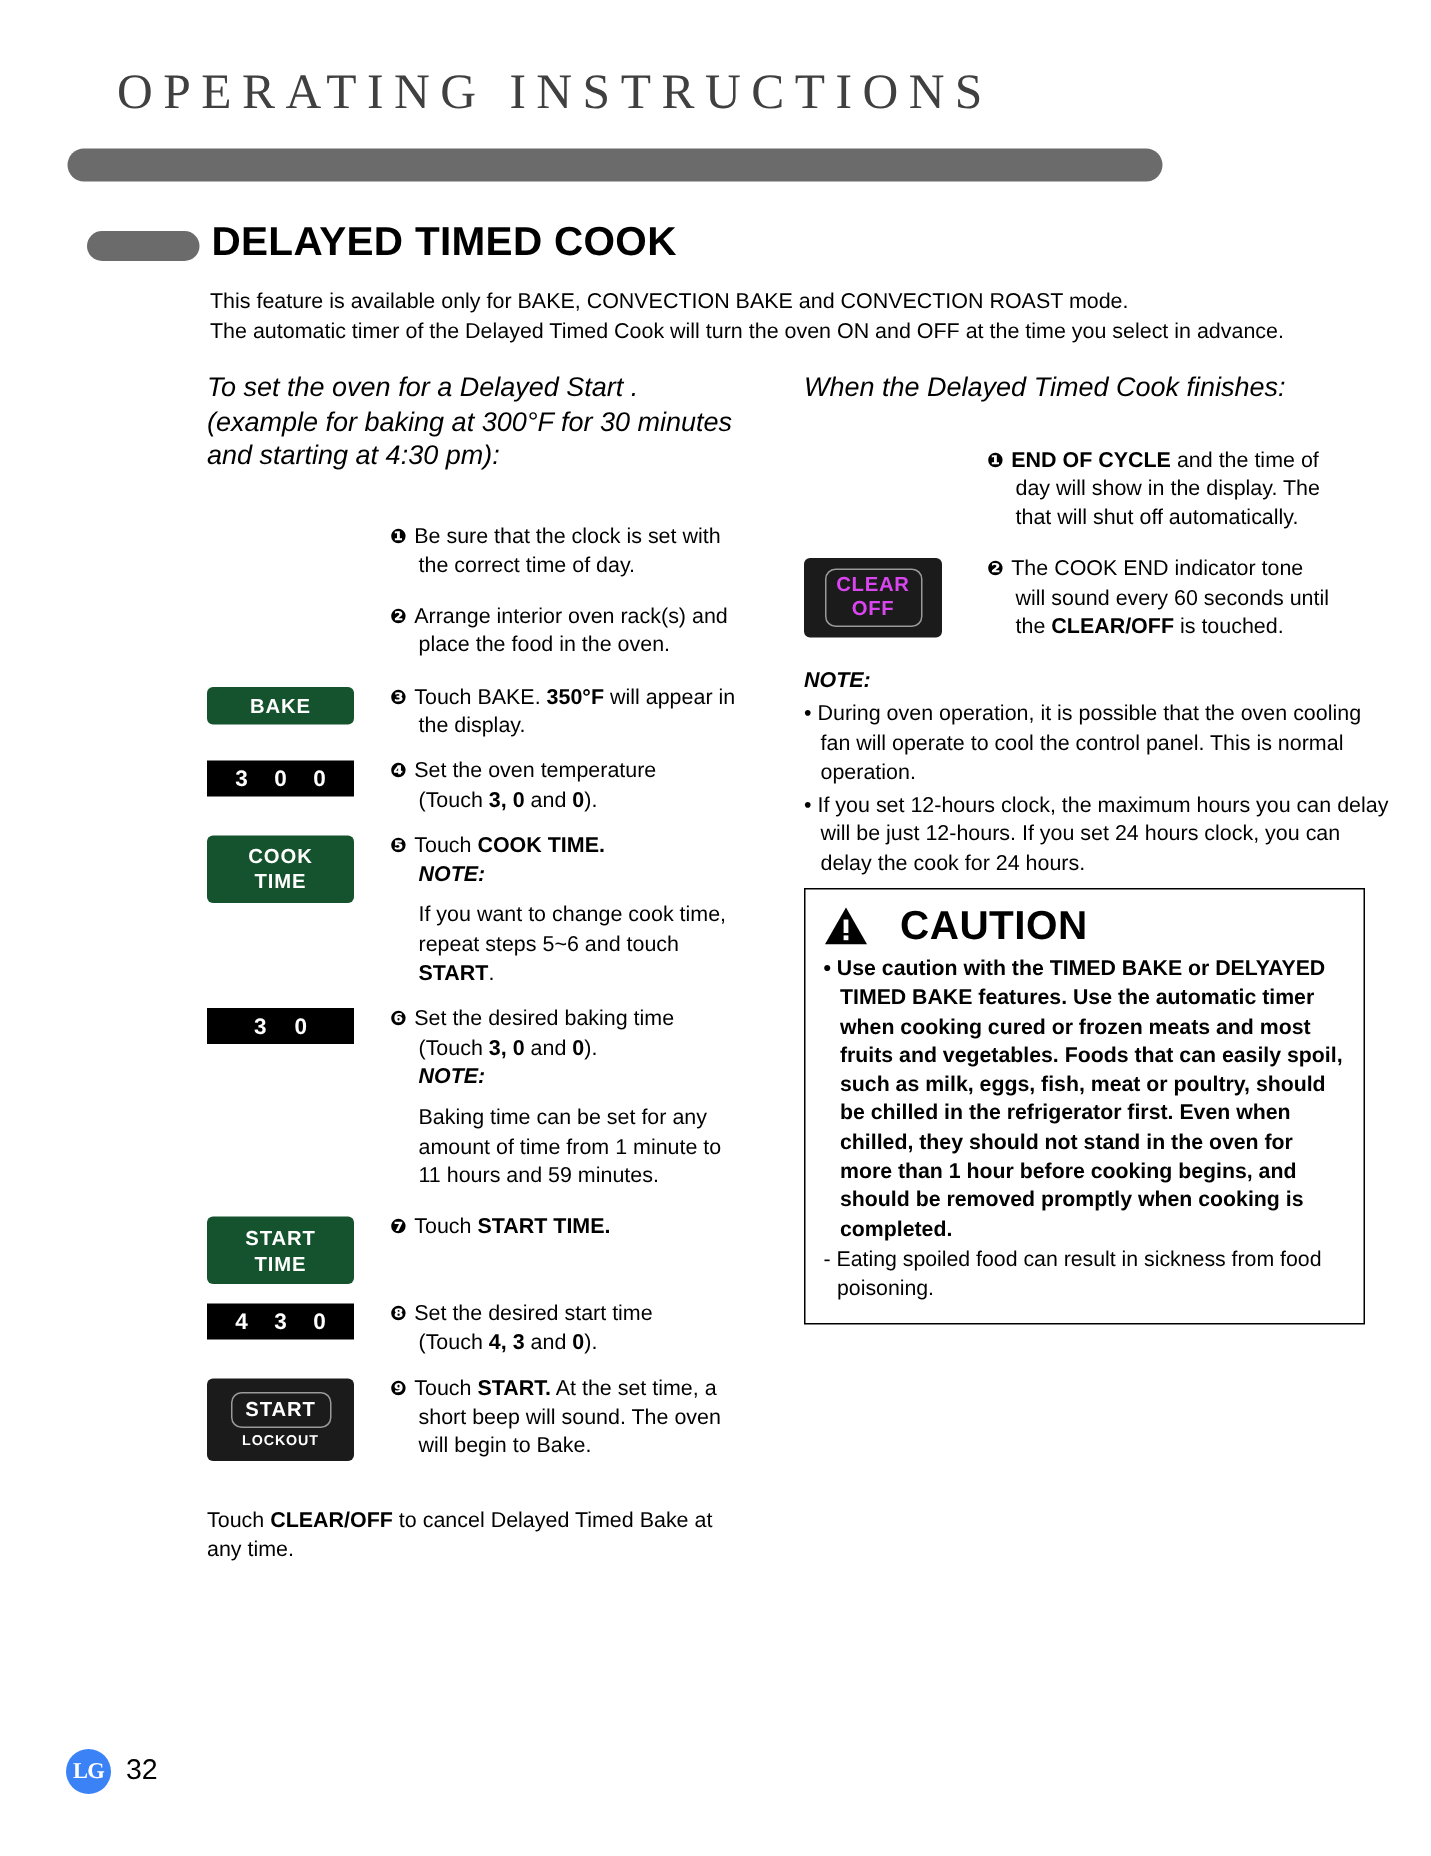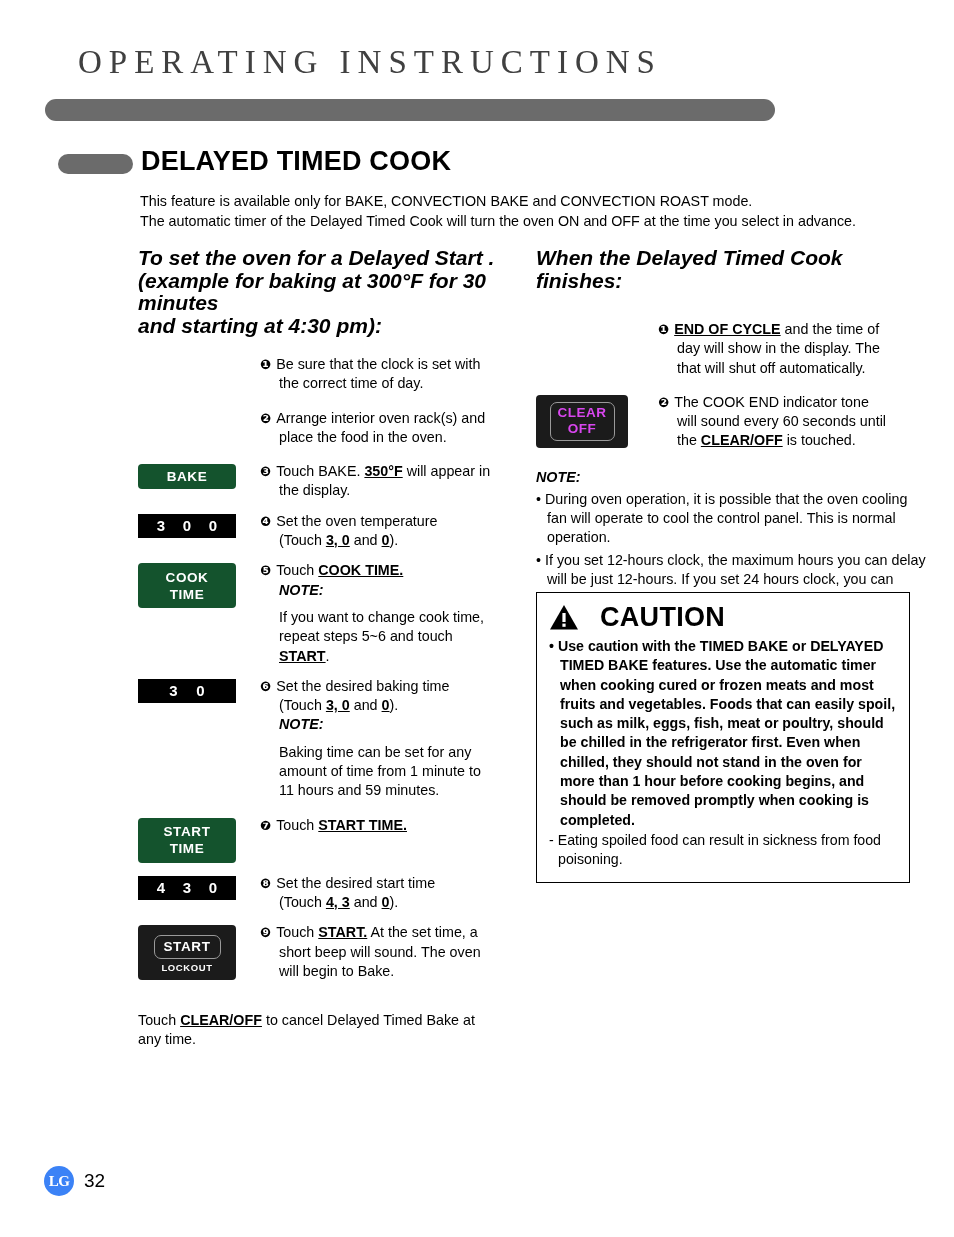--- a/index.html
+++ b/index.html
@@ -76,25 +76,25 @@
     width: 392px;
   }
   .col-right {
     position: absolute;
     left: 536px;
     top: 247px;
     width: 392px;
   }
 
   .col-heading {
-    font-size: 21px;
-    font-weight: bold;
+    font-size: 18px;
+    font-weight: normal;
     font-style: italic;
     line-height: 22.5px;
-    margin: 0 0 0 0;
+    margin: 0 0 16px 0;
   }
 
   
   .steps {
     position: relative;
   }
   .step-row {
     position: relative;
     display: flex;
     align-items: flex-start;
@@ -119,21 +119,21 @@
   .step-line.cont {
     text-indent: 0;
     padding-left: 19px;
   }
   .num {
     font-family: "DejaVu Sans", sans-serif;
     font-size: 13.2px;
     font-weight: bold;
     margin-right: 5px;
   }
-  .b { font-weight: bold; text-decoration: underline; }
+  .b { font-weight: bold; }
   .note-label {
     display: block;
     font-size: 14.3px;
     font-weight: bold;
     font-style: italic;
     line-height: 19.3px;
     padding-left: 19px;
   }
   .gap-s { height: 11px; }
   .gap-m { height: 15px; }

